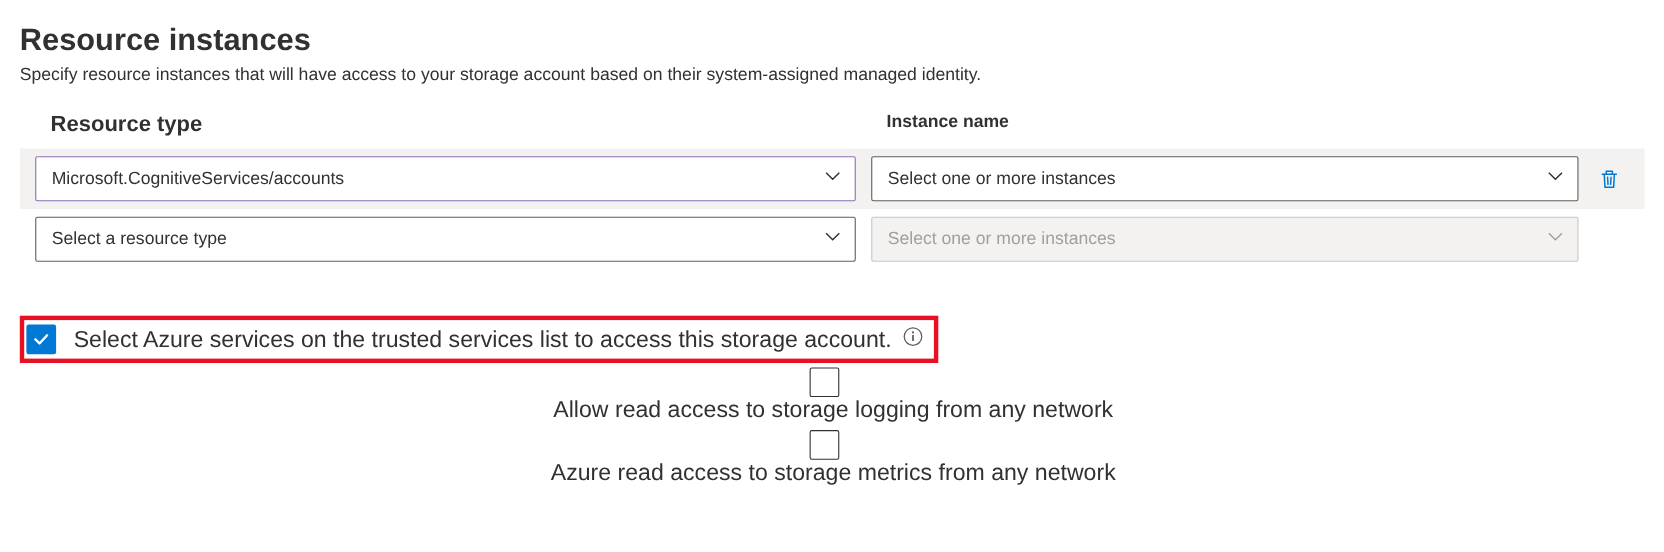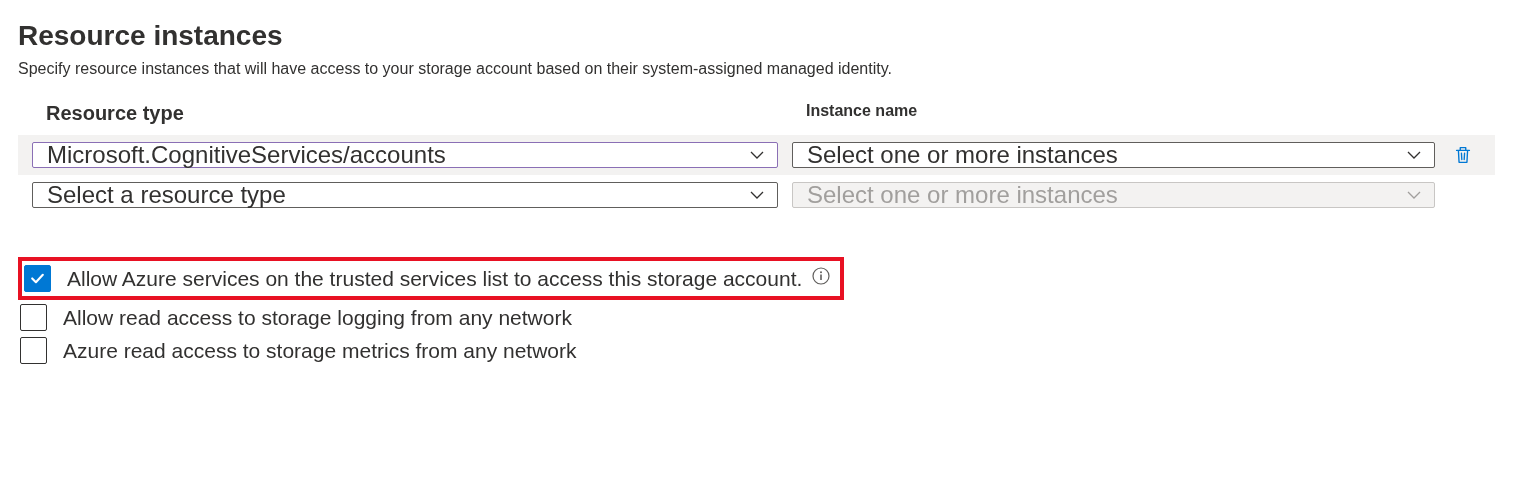--- a/index.html
+++ b/index.html
@@ -46,29 +46,29 @@
     }
     .row {
       display: flex;
       align-items: center;
       padding: 7px 14px 7px 14px;
     }
     .row-active {
       background: #f3f2f1;
     }
     .dropdown {
-      height: 26px;
+      height: 41px;
       background: #ffffff;
       border: 1px solid #605e5c;
       border-radius: 2px;
       display: flex;
       align-items: center;
       justify-content: space-between;
       padding: 0 12px 0 14px;
-      font-size: 24px;
+      font-size: 16px;
       color: #323130;
       cursor: pointer;
     }
     .dropdown.selected {
       border: 1px solid #8a6fb5;
     }
     .dropdown.disabled {
       background: #f3f2f1;
       border: 1px solid #c8c6c4;
       color: #a19f9d;
@@ -119,20 +119,21 @@
       display: inline-flex;
       align-items: center;
       padding: 4px 10px 4px 2px;
       margin-bottom: 4px;
     }
     .checkbox-row {
       display: flex;
       align-items: center;
       margin-bottom: 6px;
       padding-left: 2px;
+      flex-direction: column;
     }
     .checkbox {
       width: 27px;
       height: 27px;
       border: 1.5px solid #323130;
       border-radius: 2px;
       margin-right: 16px;
       display: flex;
       align-items: center;
       justify-content: center;
@@ -218,21 +219,21 @@
 </div>
 
 <div class="exceptions-section">
 
   <div class="highlight-box">
     <div class="checkbox checked">
       <svg class="check-svg" viewBox="0 0 16 16">
         <path d="M3 8 L6.5 11.5 L13 4.5" stroke="#ffffff" stroke-width="2" fill="none" stroke-linecap="round" stroke-linejoin="round"></path>
       </svg>
     </div>
-    <span class="checkbox-label">Allow Azure services on the trusted services list to access this storage account.</span>
+    <span class="checkbox-label">Select Azure services on the trusted services list to access this storage account.</span>
     <span>
       <svg class="info-icon" viewBox="0 0 18 18">
         <circle cx="9" cy="9" r="8" stroke="#605e5c" stroke-width="1.2" fill="none"></circle>
         <circle cx="9" cy="5.2" r="1" fill="#605e5c"></circle>
         <rect x="8.2" y="7.5" width="1.6" height="5.5" fill="#605e5c"></rect>
       </svg>
     </span>
   </div>
 
   <div class="checkbox-row">

